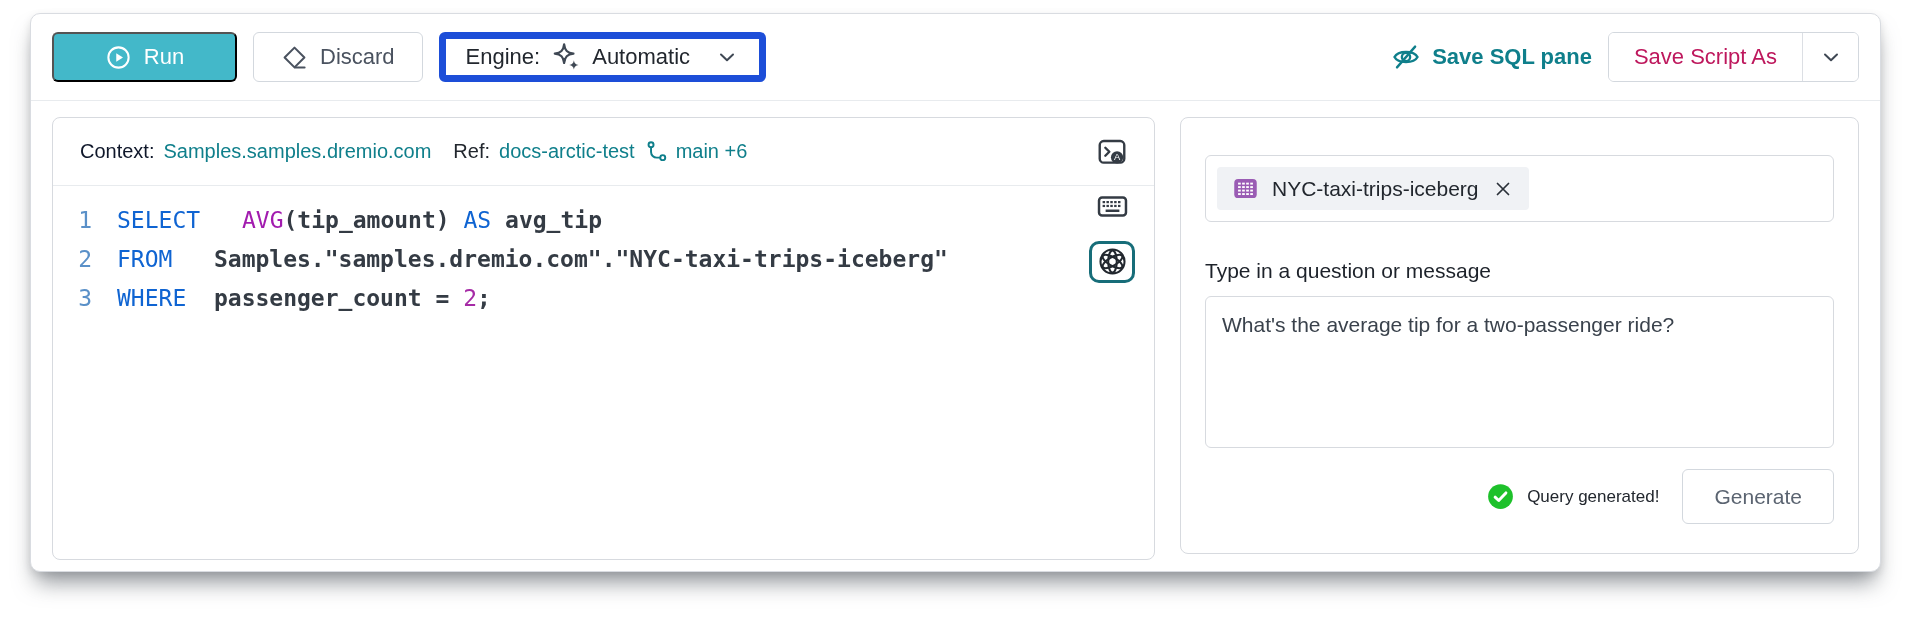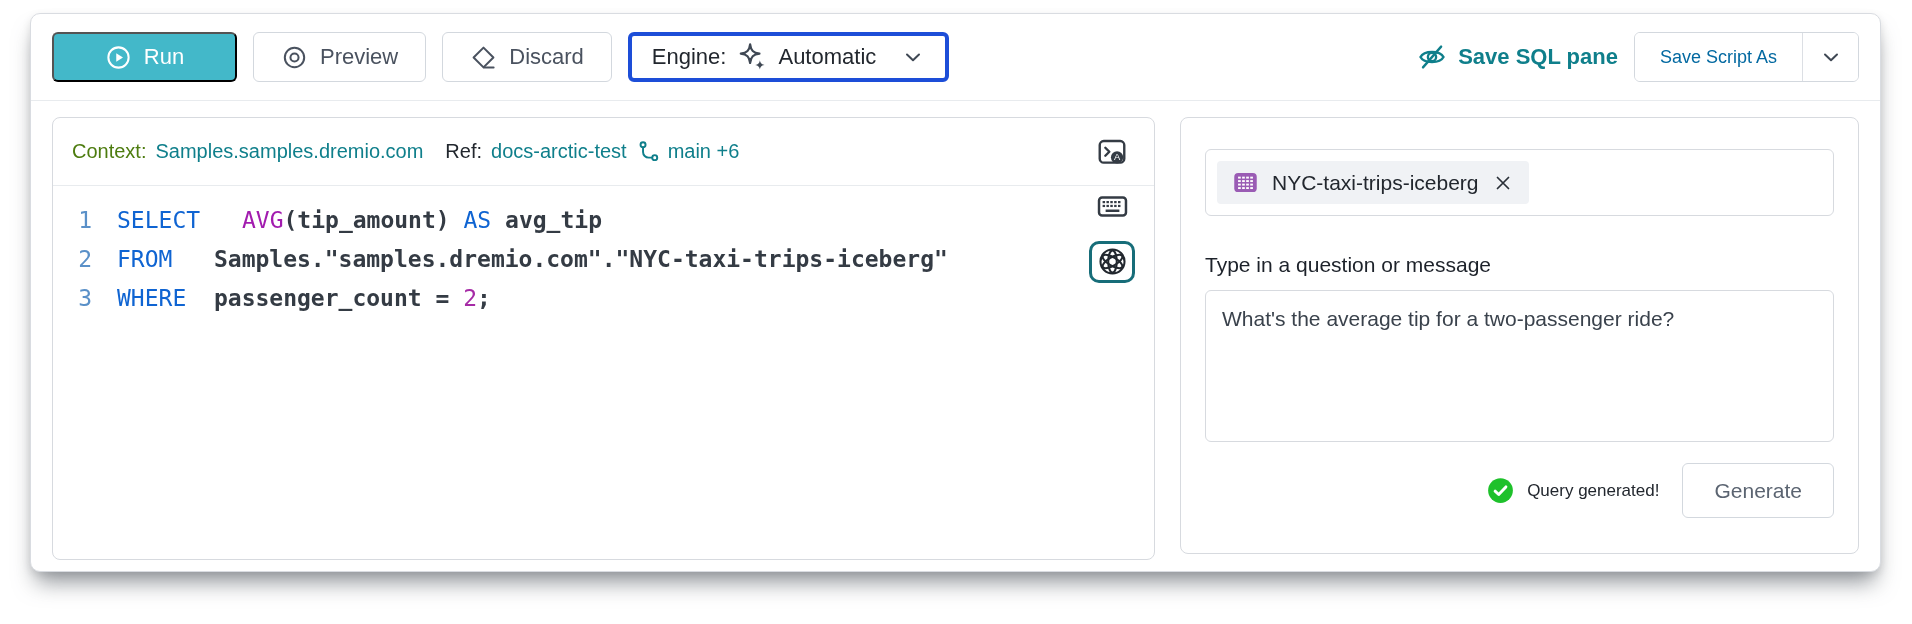--- a/index.html
+++ b/index.html
@@ -8,58 +8,58 @@
   .card{position:absolute;left:30px;top:13px;width:1851px;height:559px;background:#fff;
     border:1px solid #d9dce1;border-radius:10px;
     box-shadow:0 16px 22px -6px rgba(88,94,101,.65),0 3px 8px rgba(0,0,0,.10);}
   
   .toolbar{height:87px;display:flex;align-items:center;gap:16px;padding:0 21px;
     border-bottom:1px solid #e8ebee;}
   .btn{display:inline-flex;align-items:center;justify-content:center;gap:12px;height:50px;
     border-radius:6px;font-size:22px;cursor:default;user-select:none;}
   .btn-run{width:185px;background:#43b8c9;color:#fff;font-weight:500;}
   .btn-ghost{background:#fff;border:1px solid #d3d8de;color:#4a525f;padding:0 27px;}
-  .engine{display:inline-flex;align-items:center;height:50px;border:4px solid #1d4ed8;
+  .engine{display:inline-flex;align-items:center;height:50px;border:7px solid #1d4ed8;
     border-radius:6px;background:#fff;padding:0 20px;gap:11px;font-size:22px;color:#22272e;}
   .engine .caret{margin-left:14px;display:grid;place-items:center;}
   .spacer{flex:1;}
   .hide-link{display:inline-flex;align-items:center;gap:11px;color:#0f7f8b;font-size:22px;
     font-weight:600;cursor:pointer;}
   .split{display:flex;align-items:stretch;height:50px;border:1px solid #d3d8de;border-radius:6px;
     background:#fff;overflow:hidden;}
-  .split-main{display:flex;align-items:center;padding:0 25px;font-size:18px;color:#0369a1;}
+  .split-main{display:flex;align-items:center;padding:0 25px;font-size:22px;color:#be185d;}
   .split-divider{width:1px;background:#dcdfe4;}
   .split-caret{width:55px;display:grid;place-items:center;}
   
   .content{display:flex;gap:25px;padding:16px 21px 0;}
   .sql-pane{width:1103px;height:443px;border:1px solid #d7dadf;border-radius:8px;background:#fff;
     display:flex;flex-direction:column;overflow:hidden;}
   .context-bar{flex:none;height:68px;display:flex;align-items:center;gap:9px;padding:0 19px;
     border-bottom:1px solid #e8ebee;font-size:20px;}
-  .ctx-label{color:#4d7c0f;}
+  .ctx-label{color:#0f172a;margin-left:8px;}
   .ctx-link{color:#0f7f8b;cursor:pointer;}
   .ref-label{margin-left:13px;color:#22272e;}
   .branch{display:inline-flex;align-items:center;gap:6px;color:#0f7f8b;cursor:pointer;}
   .icon-group{margin-left:auto;display:flex;align-items:flex-end;gap:13px;flex-direction:column;}
   .icon-btn{width:46px;height:42px;display:grid;place-items:center;color:#343b44;border-radius:10px;
     cursor:pointer;}
   .icon-btn.selected{border:3.5px solid #176d79;}
   .code-area{padding:15px 0;font-family:"DejaVu Sans Mono",monospace;font-size:23px;line-height:39px;}
   .code-line{display:flex;}
   .ln{flex:none;width:64px;text-align:right;padding-right:25px;color:#5a90c8;}
   .code{white-space:pre;}
   .tok-kw{color:#0f64d2;}
   .tok-fn{color:#a21caf;margin-left:28px;}
   .tok-num{color:#a62ba6;}
   .tok-pl{color:#343b44;font-weight:bold;}
   
   .assistant{flex:1;height:437px;border:1px solid #d7dadf;border-radius:8px;background:#fff;
     padding:24px 24px 0;}
   .panel-heading{font-size:21px;color:#1d222a;}
-  .datasets-box{margin-top:7px;border:1px solid #d7dadf;border-radius:6px;padding:11px;}
+  .datasets-box{margin-top:13px;border:1px solid #d7dadf;border-radius:6px;padding:11px;}
   .chip{display:inline-flex;align-items:center;gap:13px;background:#f0f2f5;border-radius:4px;
     padding:8px 15px;font-size:21px;color:#22272e;}
   .chip-close{display:grid;place-items:center;cursor:pointer;}
   .question-label{margin-top:37px;}
   .question-box{margin-top:13px;height:152px;border:1px solid #d7dadf;border-radius:6px;}
   .question-box textarea{width:100%;height:100%;border:none;outline:none;resize:none;background:transparent;
     padding:14px 16px;font-family:"Liberation Sans",sans-serif;font-size:21px;color:#3a424c;line-height:1.35;}
   .assistant-footer{margin-top:21px;display:flex;align-items:center;justify-content:flex-end;gap:23px;}
   .status{display:inline-flex;align-items:center;gap:13px;font-size:17px;color:#22272e;}
   .btn-generate{height:55px;padding:0 31px;border:1px solid #d3d8de;border-radius:6px;background:#fff;
@@ -76,29 +76,20 @@
     <button class="btn btn-run">
       <span>
         <svg width="27" height="27" viewBox="0 0 24 24">
             <circle cx="12" cy="12" r="9" fill="none" stroke="#fff" stroke-width="1.8"></circle>
             <path d="M10 8.2 L16 12 L10 15.8 Z" fill="#fff"></path>
           </svg>
       </span>
       <span>Run</span>
     </button>
 
-    <button class="btn btn-ghost">
-      <span>
-        <svg width="27" height="27" viewBox="0 0 24 24" stroke="#4a525f" fill="none" stroke-width="1.8">
-            <circle cx="12" cy="12" r="8.6"></circle>
-            <circle cx="12" cy="12" r="3.6"></circle>
-          </svg>
-      </span>
-      <span>Preview</span>
-    </button>
 
     <button class="btn btn-ghost">
       <span>
         <svg width="27" height="27" viewBox="0 0 24 24" stroke="#4a525f" fill="none" stroke-width="1.8" stroke-linejoin="round" stroke-linecap="round">
             <path d="M12 3.2 L20.8 12 L12 20.8 L3.2 12 Z"></path>
             <path d="M12.5 20.8 H21"></path>
           </svg>
       </span>
       <span>Discard</span>
     </button>

